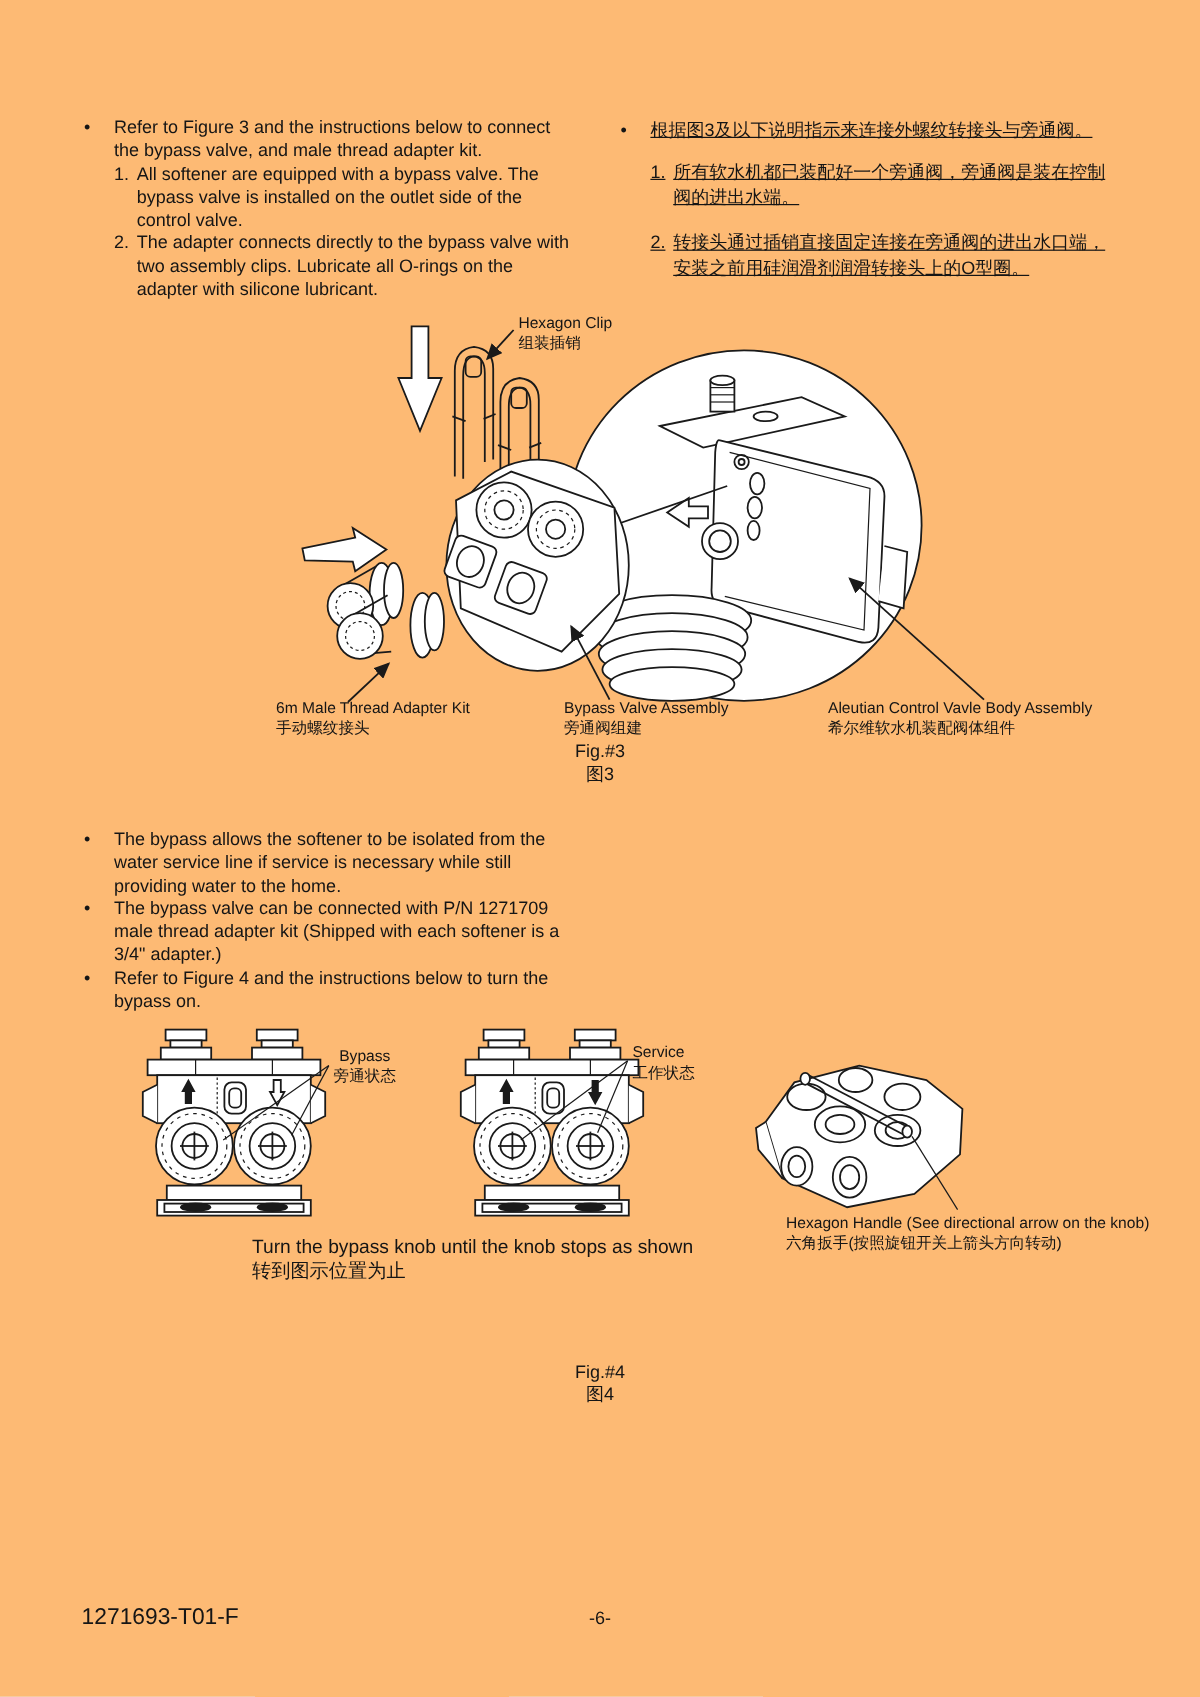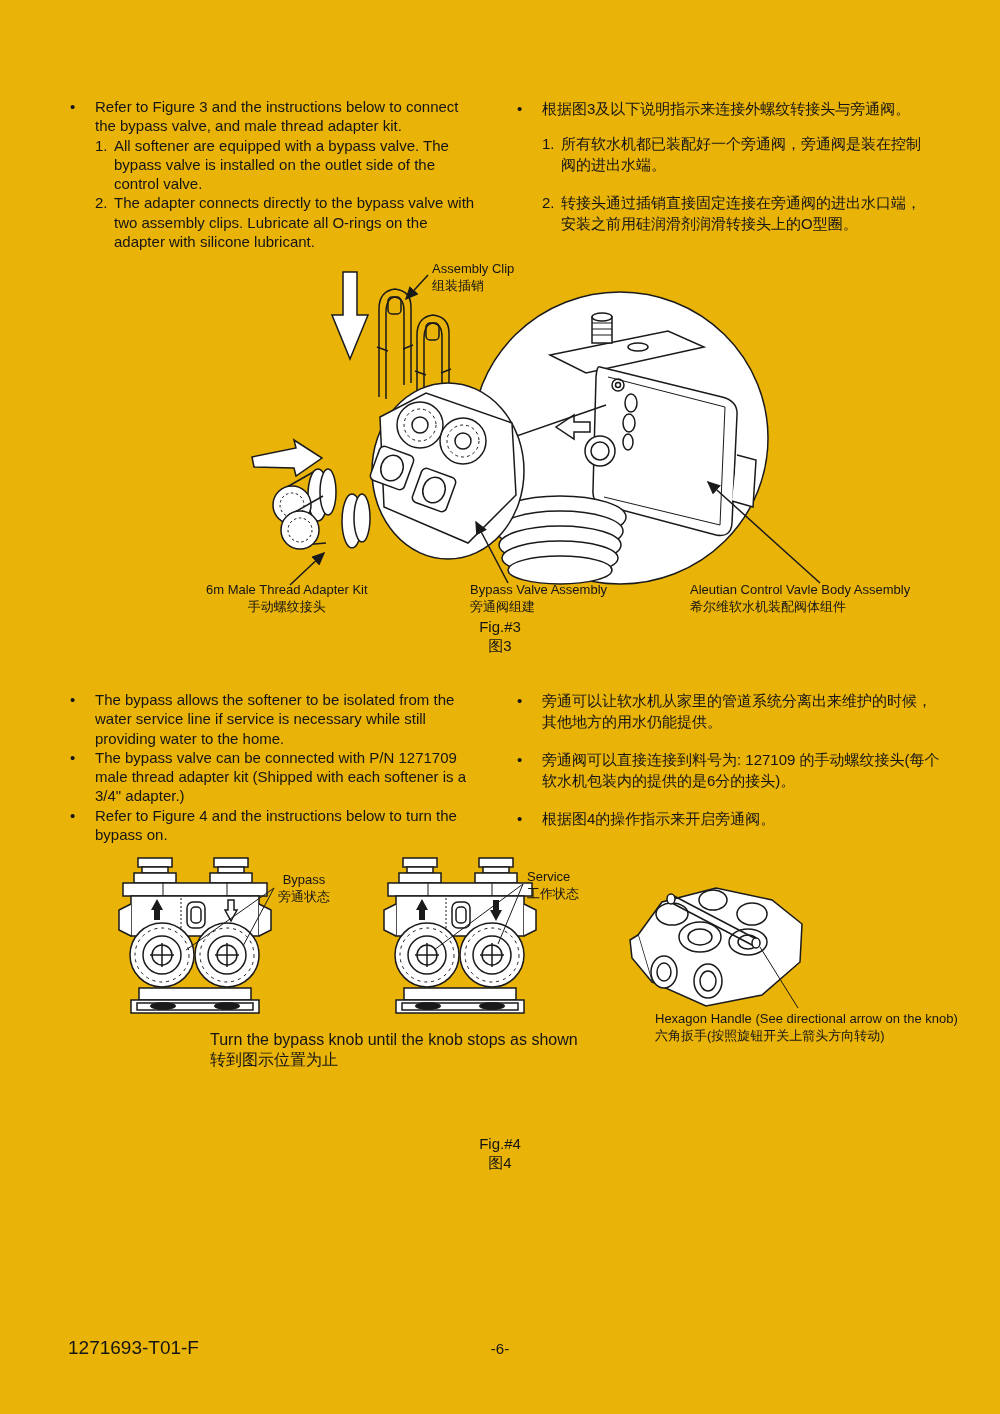--- a/index.html
+++ b/index.html
@@ -1,21 +1,21 @@
 <!DOCTYPE html>
 <html><head>
 <meta charset="utf-8">
 <style>
   html,body{margin:0;padding:0;background:#e8e8e8;}
-  .page{position:relative;width:1000px;height:1414px;background:#eab308;
+  .page{position:relative;width:1000px;height:1414px;background:#fdba74;
         font-family:"Liberation Sans",sans-serif;color:#151515;overflow:hidden;margin:0 auto;}
   .abs{position:absolute;}
   
   .en-col{font-size:15px;line-height:19.3px;}
-  .zh-col{font-size:15px;line-height:21px;}
+  .zh-col{font-size:15px;line-height:21px;text-decoration:underline;}
   .bullet{position:relative;padding-left:27px;}
   .bullet::before{content:"\2022";position:absolute;left:2px;top:0;}
   .steps{padding-left:27px;}
   .step{display:flex;}
   .step .num{flex:0 0 19px;}
   .zh-gap{margin-top:14px;}
   .zh-gap2{margin-top:17px;}
   
   .figlabel{font-size:13px;line-height:16.5px;white-space:nowrap;}
   .caption{font-size:15px;line-height:19px;text-align:center;width:1000px;left:0;}
@@ -157,24 +157,24 @@
 
     <g class="ln">
       <line x1="428" y1="20" x2="406" y2="44" marker-end="url(#ah)"></line>
       <line x1="290" y1="330" x2="324" y2="298" marker-end="url(#ah)"></line>
       <line x1="508" y1="328" x2="476" y2="267" marker-end="url(#ah)"></line>
       <line x1="820" y1="328" x2="708" y2="227" marker-end="url(#ah)"></line>
     </g>
   </svg>
 
   <div class="abs figlabel" style="left:432px;top:261px;">
-    <div>Assembly Clip</div>
+    <div>Hexagon Clip</div>
     <div>组装插销</div>
   </div>
-  <div class="abs figlabel" style="left:206px;top:582px;text-align:center;">
+  <div class="abs figlabel" style="left:230px;top:582px;">
     <div>6m Male Thread Adapter Kit</div>
     <div>手动螺纹接头</div>
   </div>
   <div class="abs figlabel" style="left:470px;top:582px;">
     <div>Bypass Valve Assembly</div>
     <div>旁通阀组建</div>
   </div>
   <div class="abs figlabel" style="left:690px;top:582px;">
     <div>Aleutian Control Vavle Body Assembly</div>
     <div>希尔维软水机装配阀体组件</div>
@@ -183,25 +183,20 @@
     <div>Fig.#3</div>
     <div>图3</div>
   </div>
 
   <div class="abs en-col" style="left:68px;top:690px;width:412px;">
     <div class="bullet">The bypass allows the softener to be isolated from the water service line if service is necessary while still providing water to the home.</div>
     <div class="bullet">The bypass valve can be connected with P/N 1271709 male thread adapter kit (Shipped with each softener is a 3/4" adapter.)</div>
     <div class="bullet">Refer to Figure 4 and the instructions below to turn the bypass on.</div>
   </div>
 
-  <div class="abs zh-col" style="left:515px;top:690px;width:425px;">
-    <div class="bullet">旁通可以让软水机从家里的管道系统分离出来维护的时候，其他地方的用水仍能提供。</div>
-    <div class="bullet zh-gap2">旁通阀可以直接连接到料号为: 127109 的手动螺纹接头(每个软水机包装内的提供的是6分的接头)。</div>
-    <div class="bullet zh-gap2">根据图4的操作指示来开启旁通阀。</div>
-  </div>
 
   <svg style="top:840px;" width="1000" height="280" viewBox="0 0 1000 280">
 
     <g>
       <g class="lnw">
         <rect x="138" y="18" width="34" height="9"></rect>
           <rect x="142" y="27" width="26" height="6"></rect>
           <rect x="134" y="33" width="42" height="10"></rect>
         <rect x="214" y="18" width="34" height="9"></rect>
           <rect x="218" y="27" width="26" height="6"></rect>

